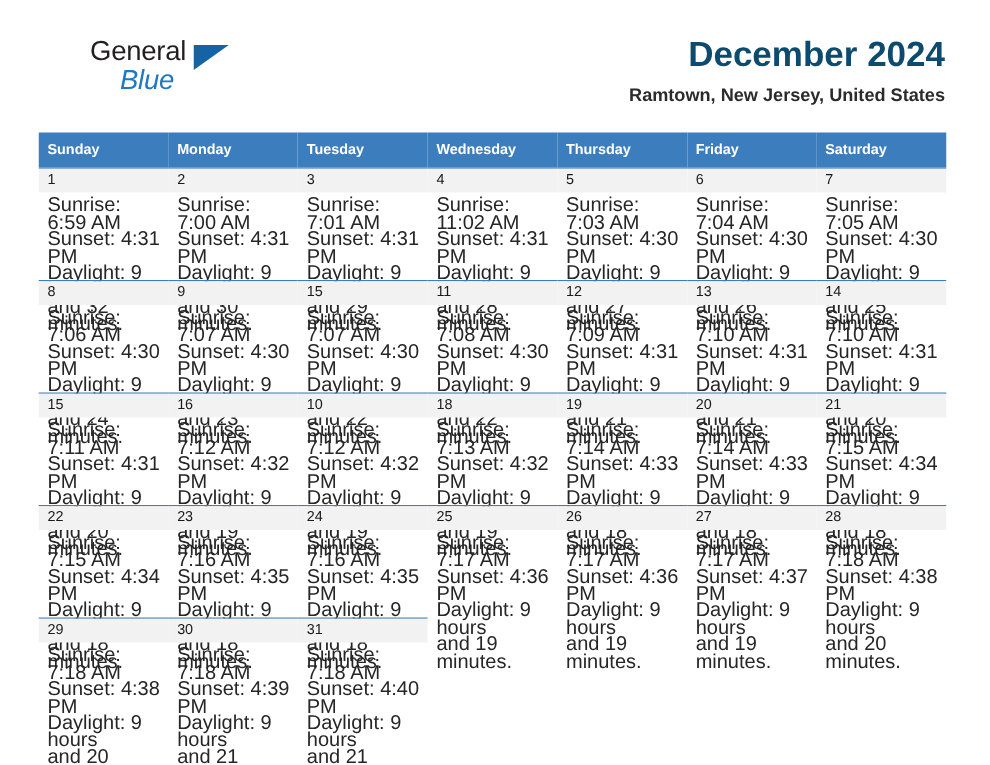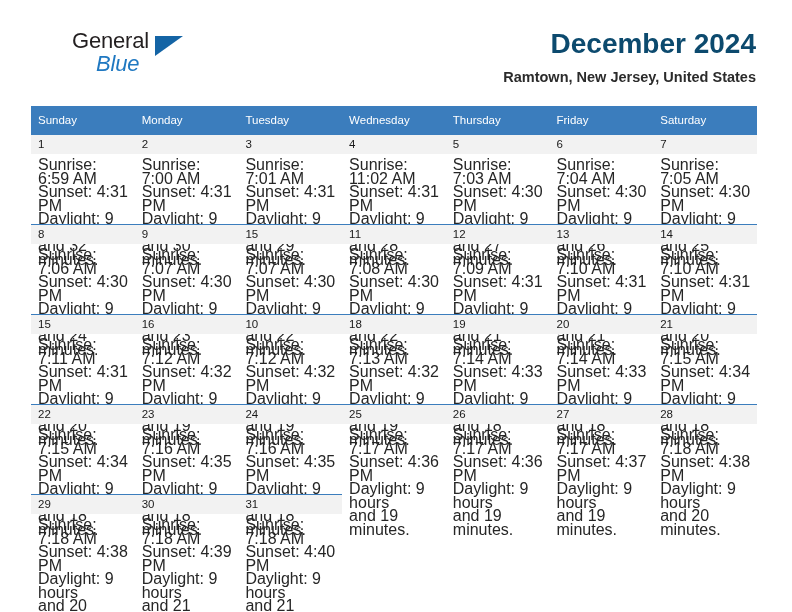--- a/index.html
+++ b/index.html
@@ -94,21 +94,21 @@
     left: 31px;
     top: 106px;
     width: 726px;
     border-collapse: collapse;
     table-layout: fixed;
   }
   .calendar th {
     background: #3b7dbd;
     color: #ffffff;
     font-size: 11.5px;
-    font-weight: normal;
+    font-weight: bold;
     text-align: left;
     padding: 5px 0 5px 7px;
     height: 18px;
     border: none;
   }
   .calendar td {
     vertical-align: top;
     padding: 0;
     border: none;
     width: 103.71px;

